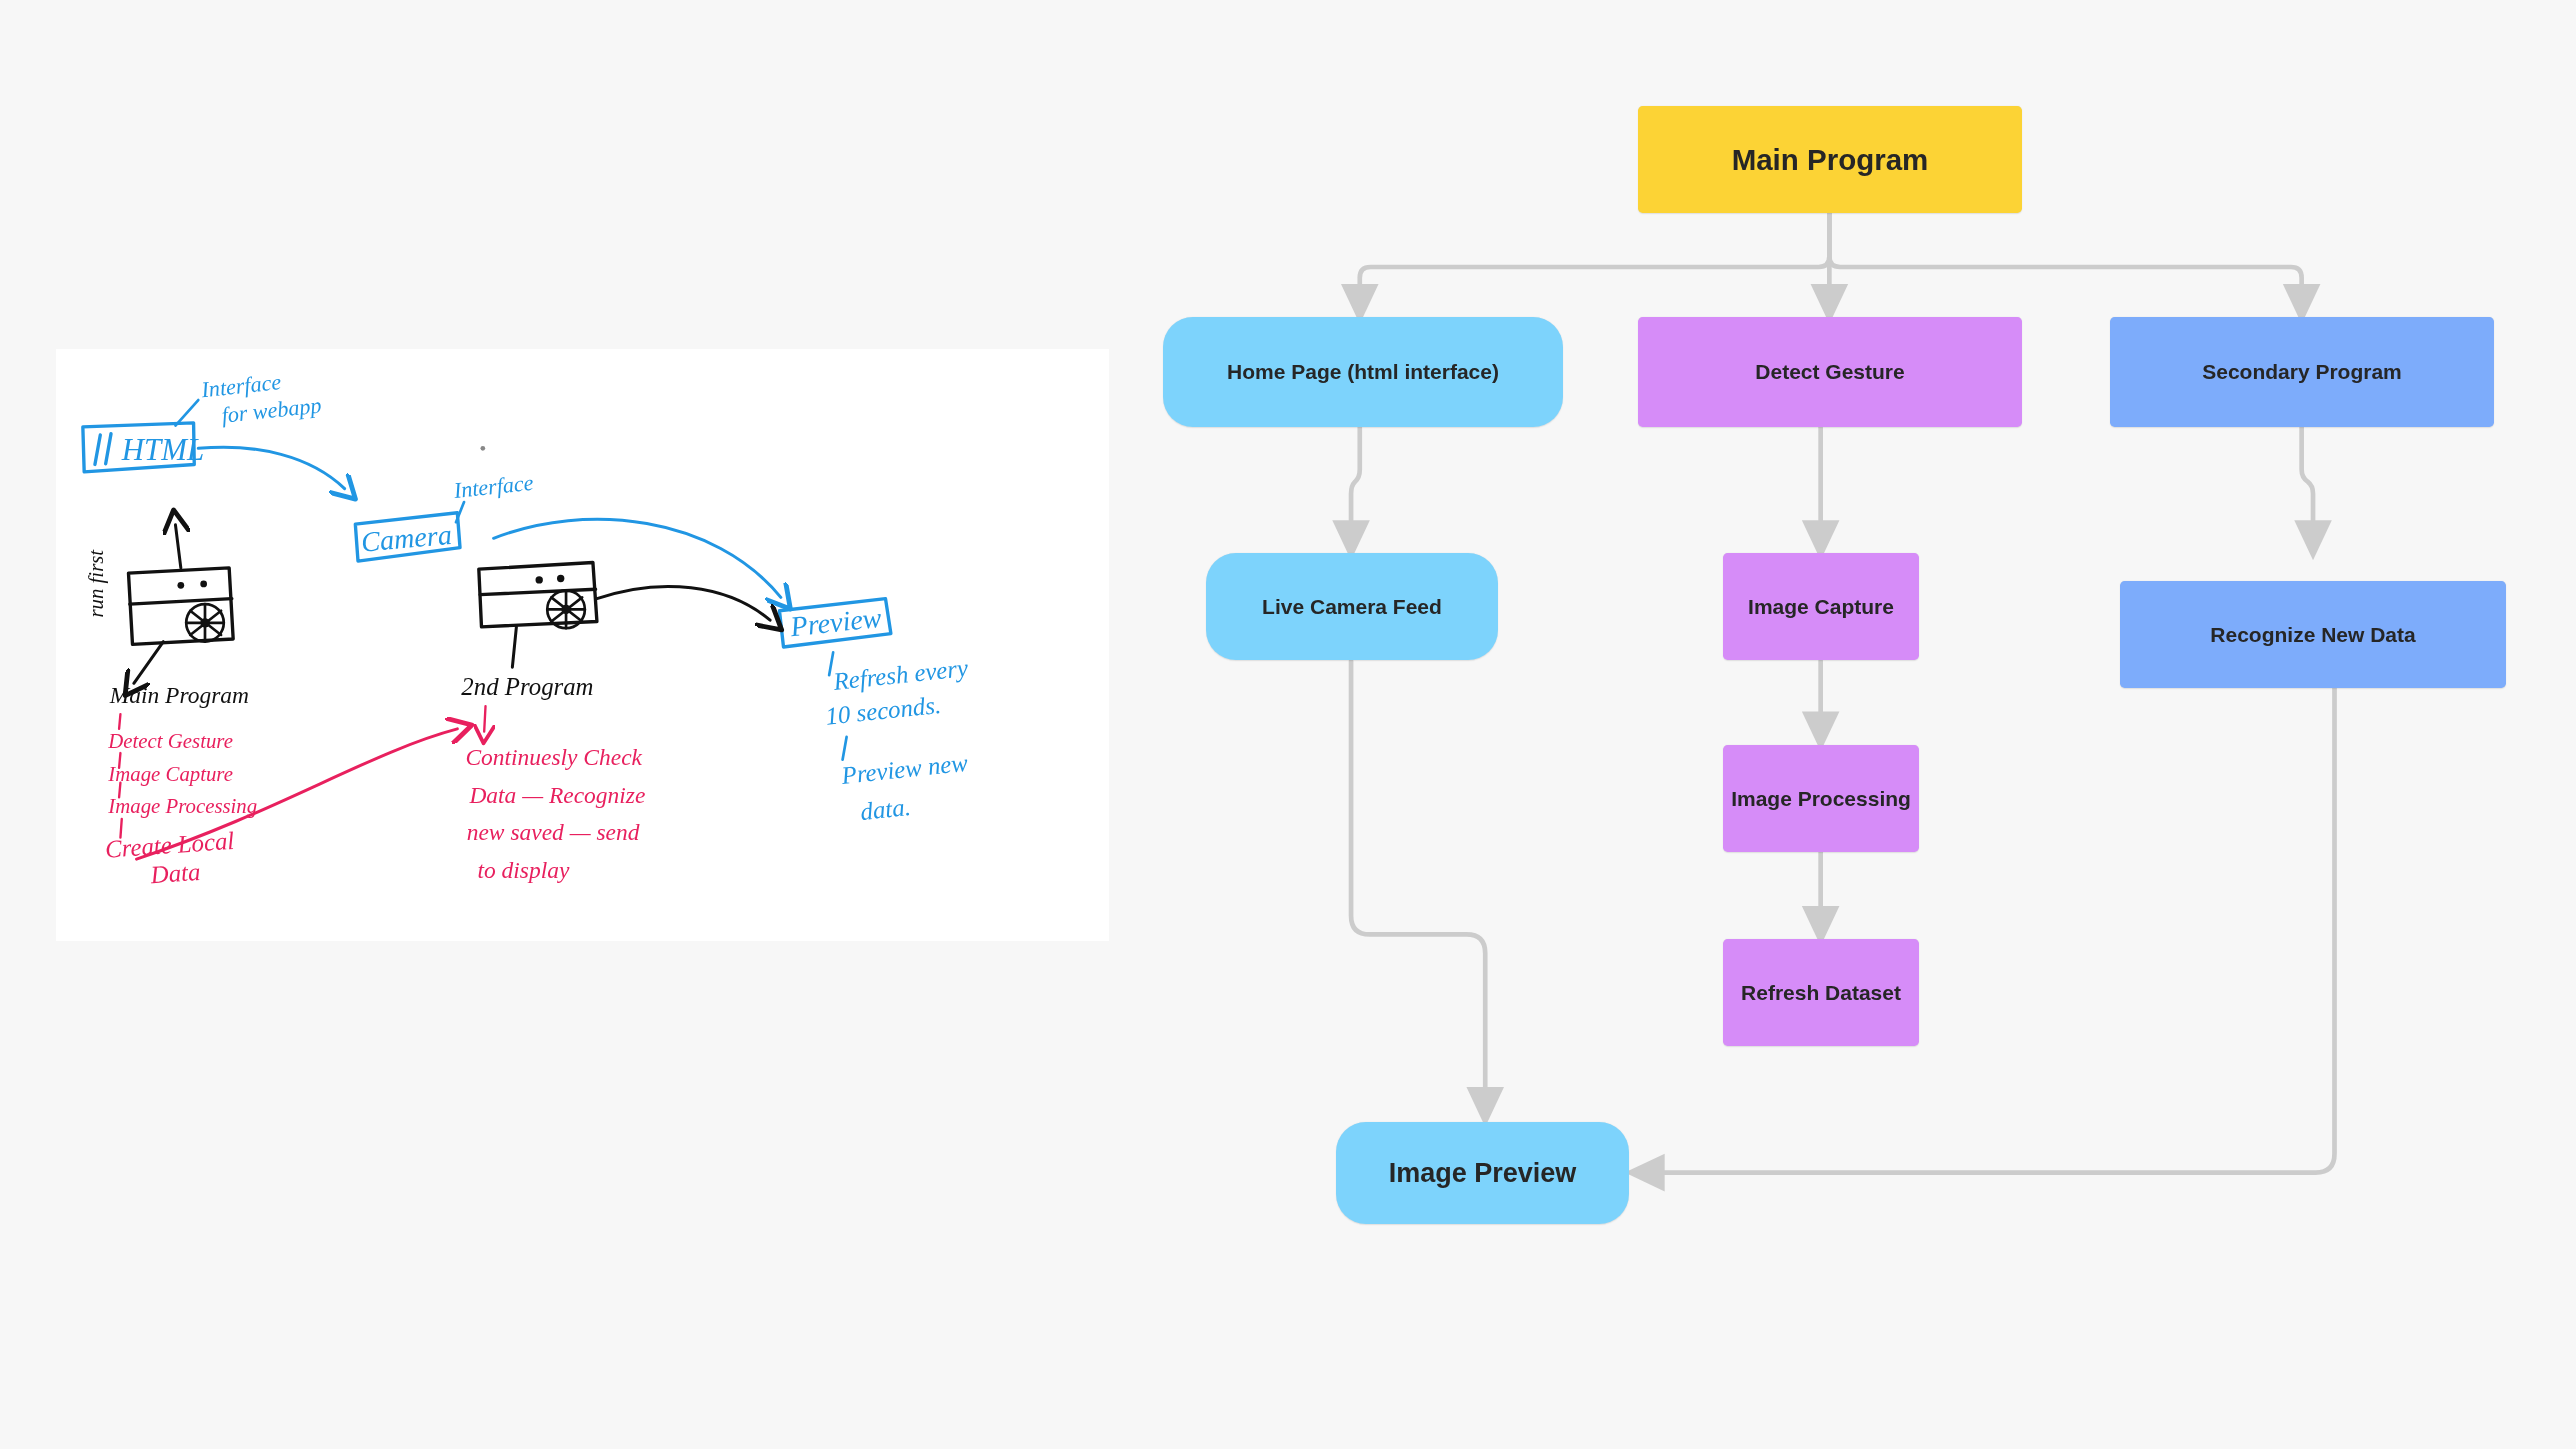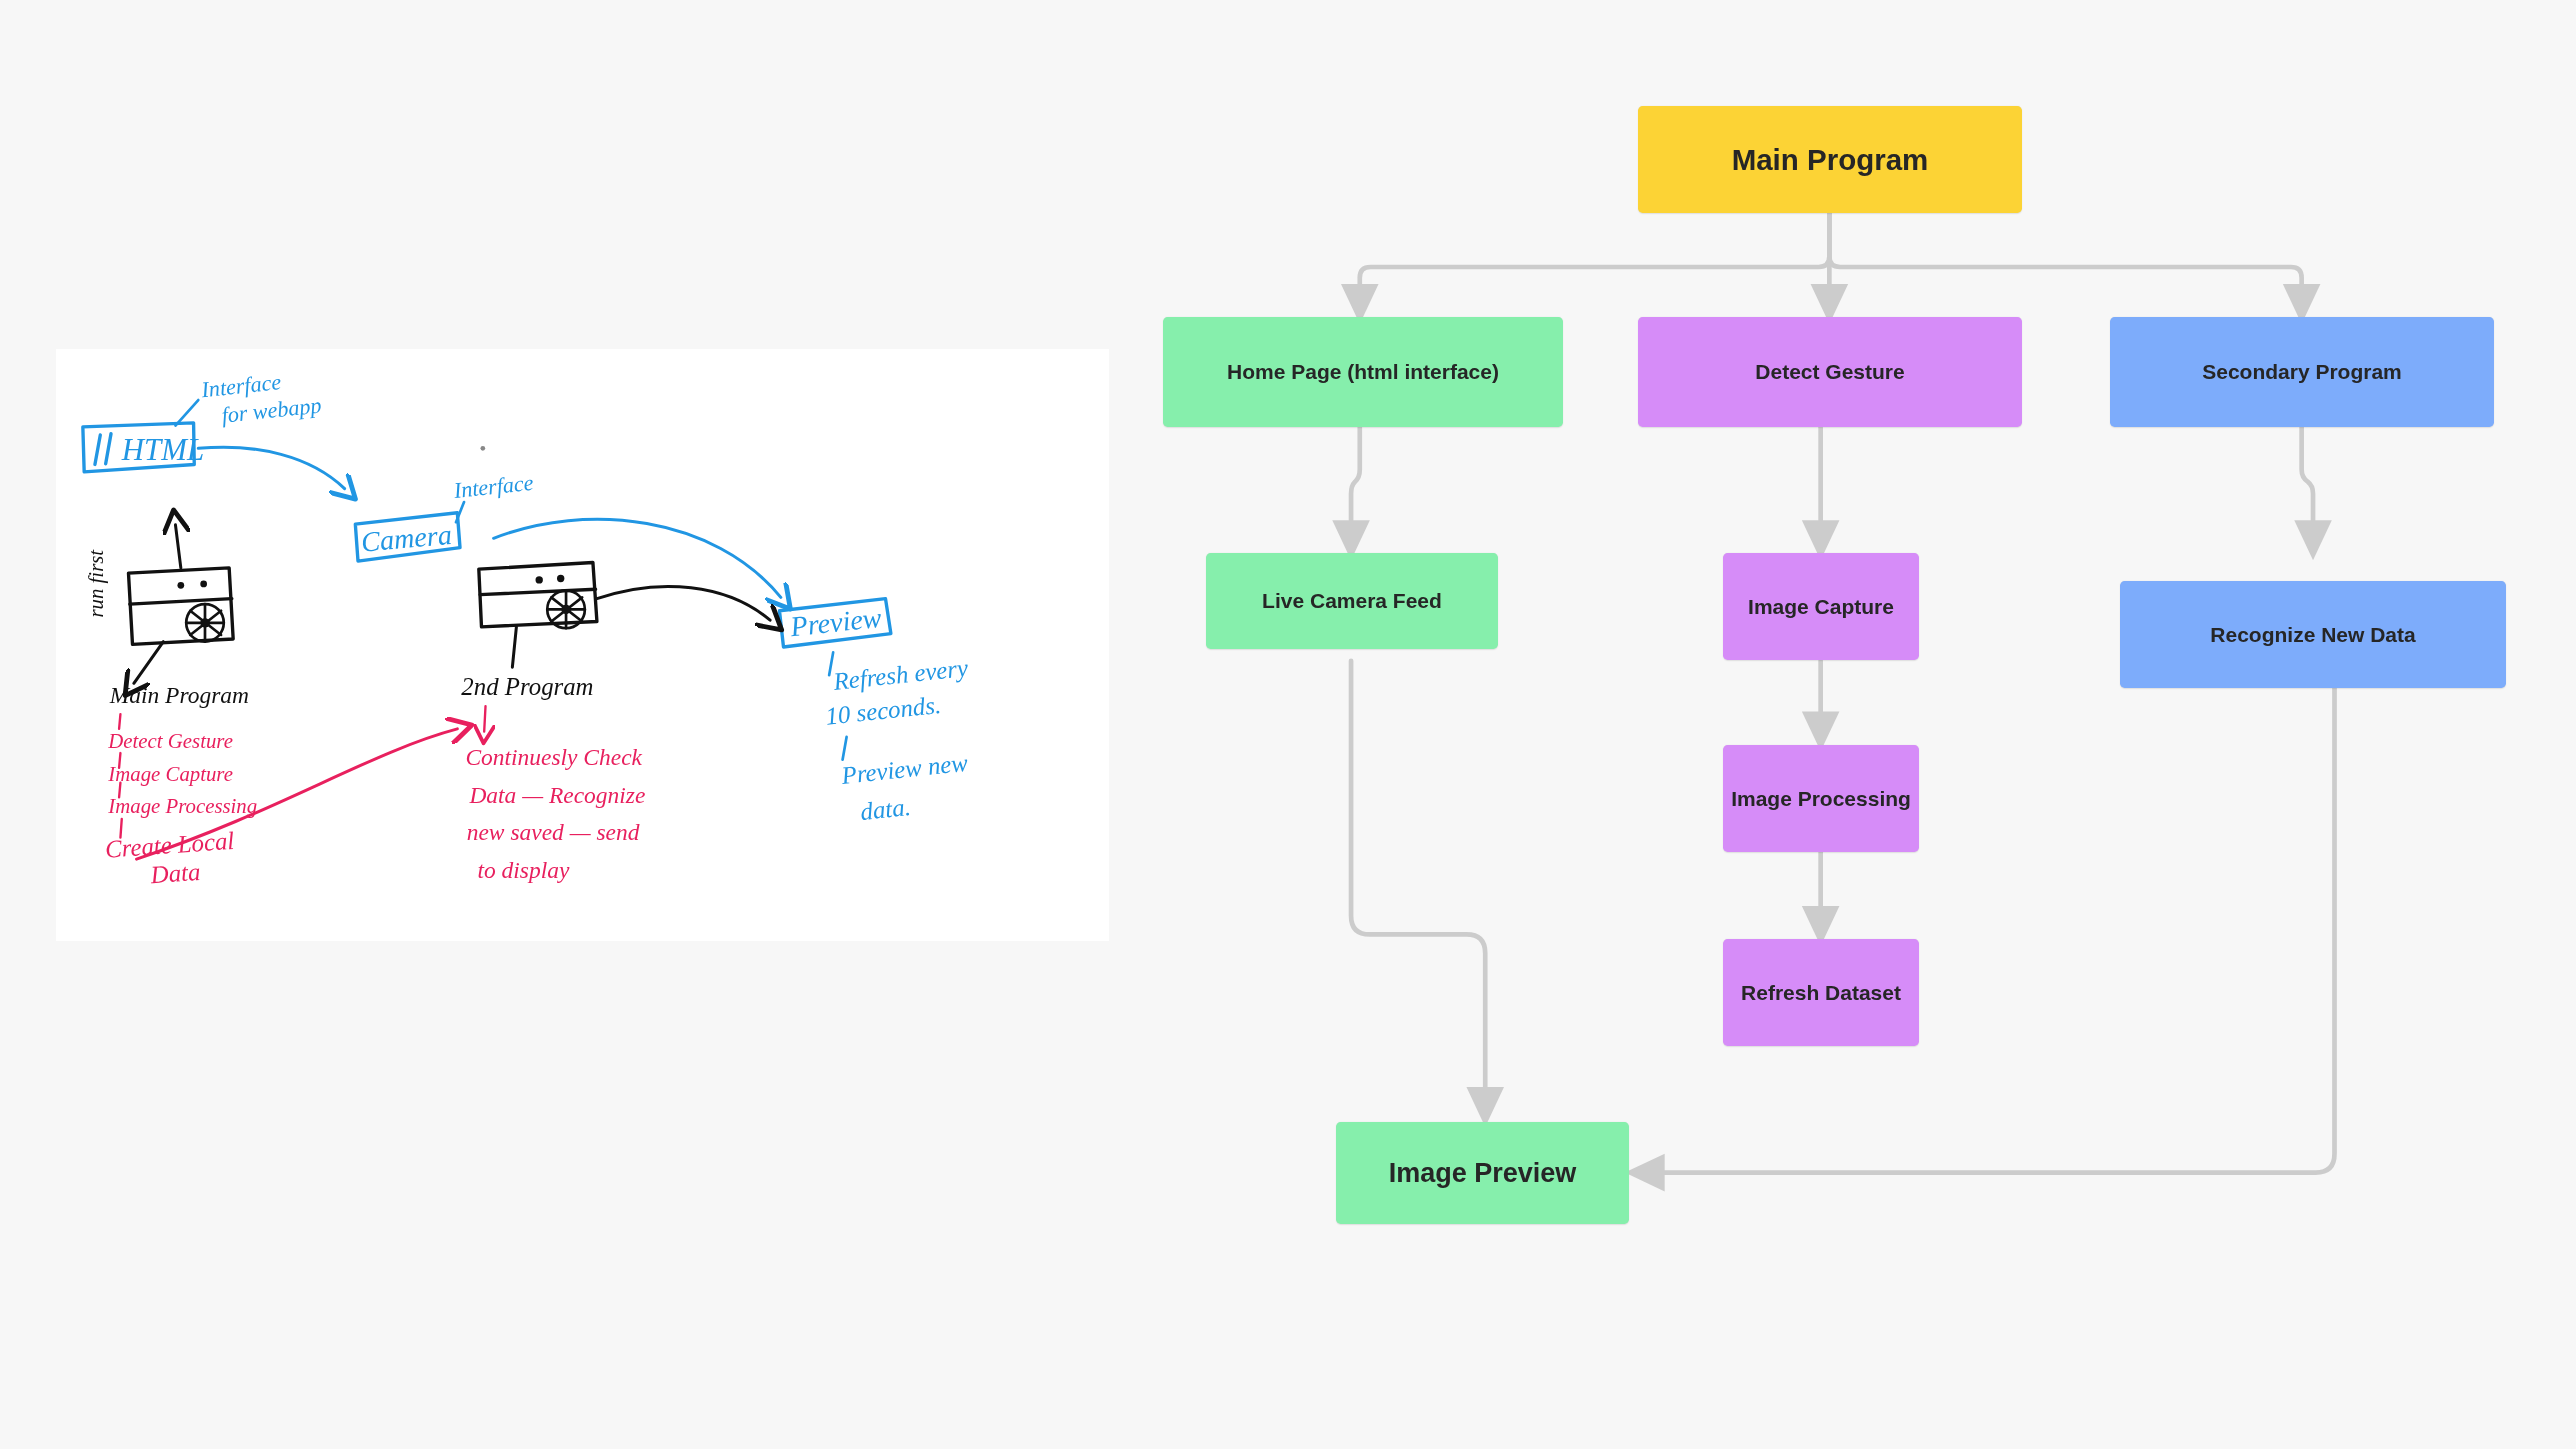--- a/index.html
+++ b/index.html
@@ -30,29 +30,29 @@
     text-align:center;
     border-radius:4.7px;
     color:#262626;
     font-weight:bold;
     line-height:1.22;
     box-sizing:border-box;
     padding:4px 8px;
     box-shadow:0 0.7px 1.3px rgba(0,0,0,0.10);
   }
   .n-yellow{background:#fcd335;}
-  .n-green {background:#86efac;}
+  .n-green {background:#7dd3fc;border-radius:30px;}
   .n-purple{background:#d68cf8;}
   .n-blue  {background:#7dacfb;}
 
   #n-main{left:1638px;top:106px;width:384px;height:107px;font-size:29.5px;}
   #n-home{left:1163px;top:317px;width:400px;height:110px;font-size:21px;}
   #n-detect{left:1638px;top:317px;width:384px;height:110px;font-size:21px;}
   #n-secondary{left:2110px;top:317px;width:384px;height:110px;font-size:21px;}
-  #n-live{left:1206px;top:553px;width:292px;height:96px;font-size:21px;}
+  #n-live{left:1206px;top:553px;width:292px;height:107px;font-size:21px;}
   #n-capture{left:1723px;top:553px;width:196px;height:107px;font-size:21px;}
   #n-recognize{left:2120px;top:553px;width:386px;height:107px;font-size:21px;margin-top:28px;}
   #n-processing{left:1723px;top:745px;width:196px;height:107px;font-size:21px;}
   #n-dataset{left:1723px;top:939px;width:196px;height:107px;font-size:21px;}
   #n-preview{left:1336px;top:1122px;width:293px;height:102px;font-size:27px;}
 </style>
 </head>
 <body>
 
 <div id="canvas">

